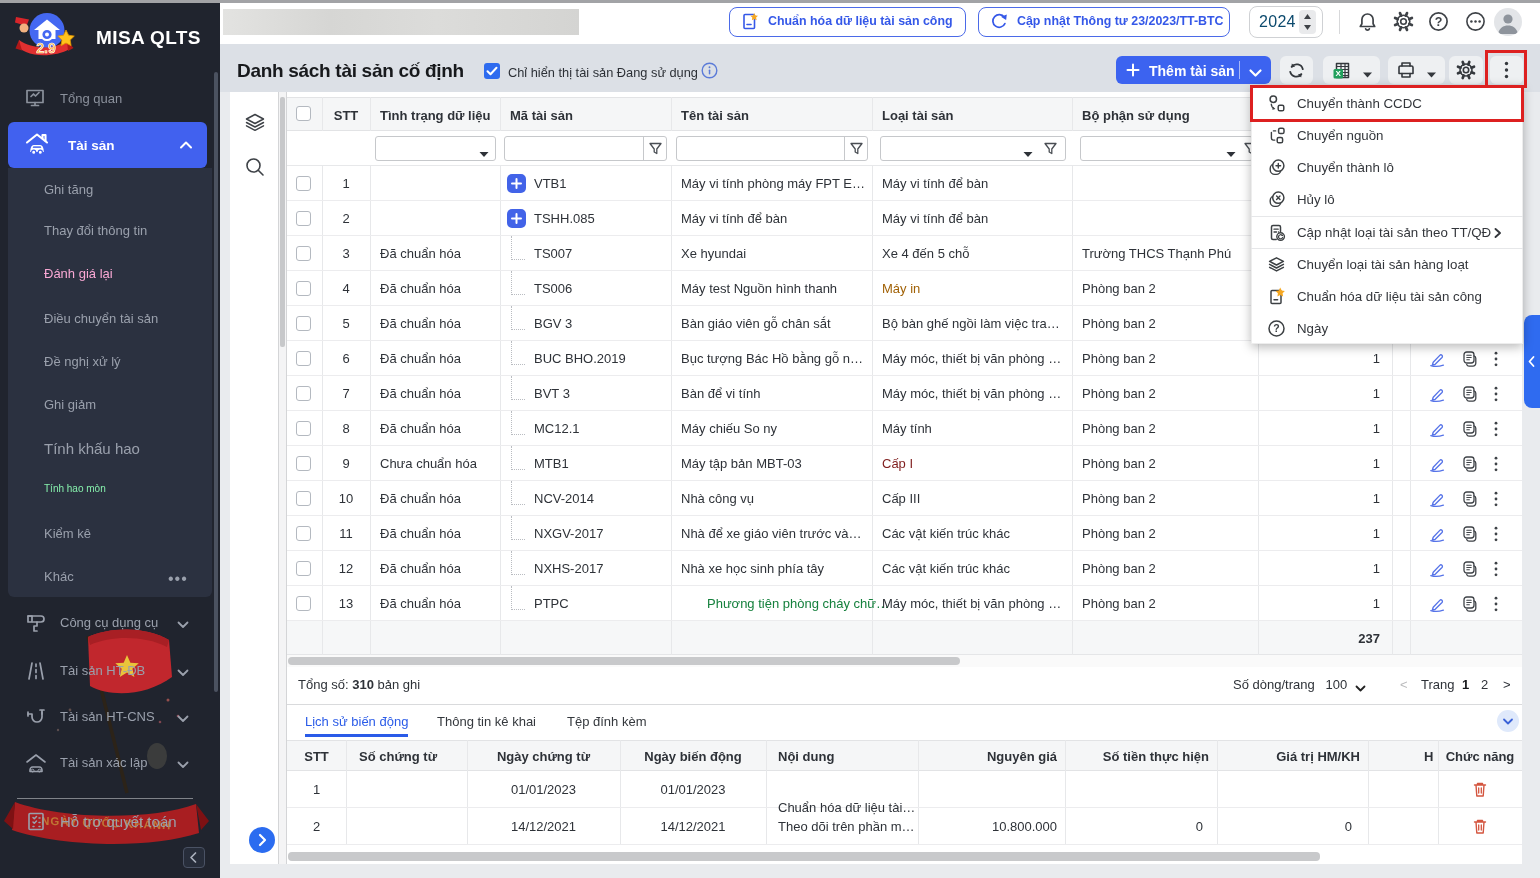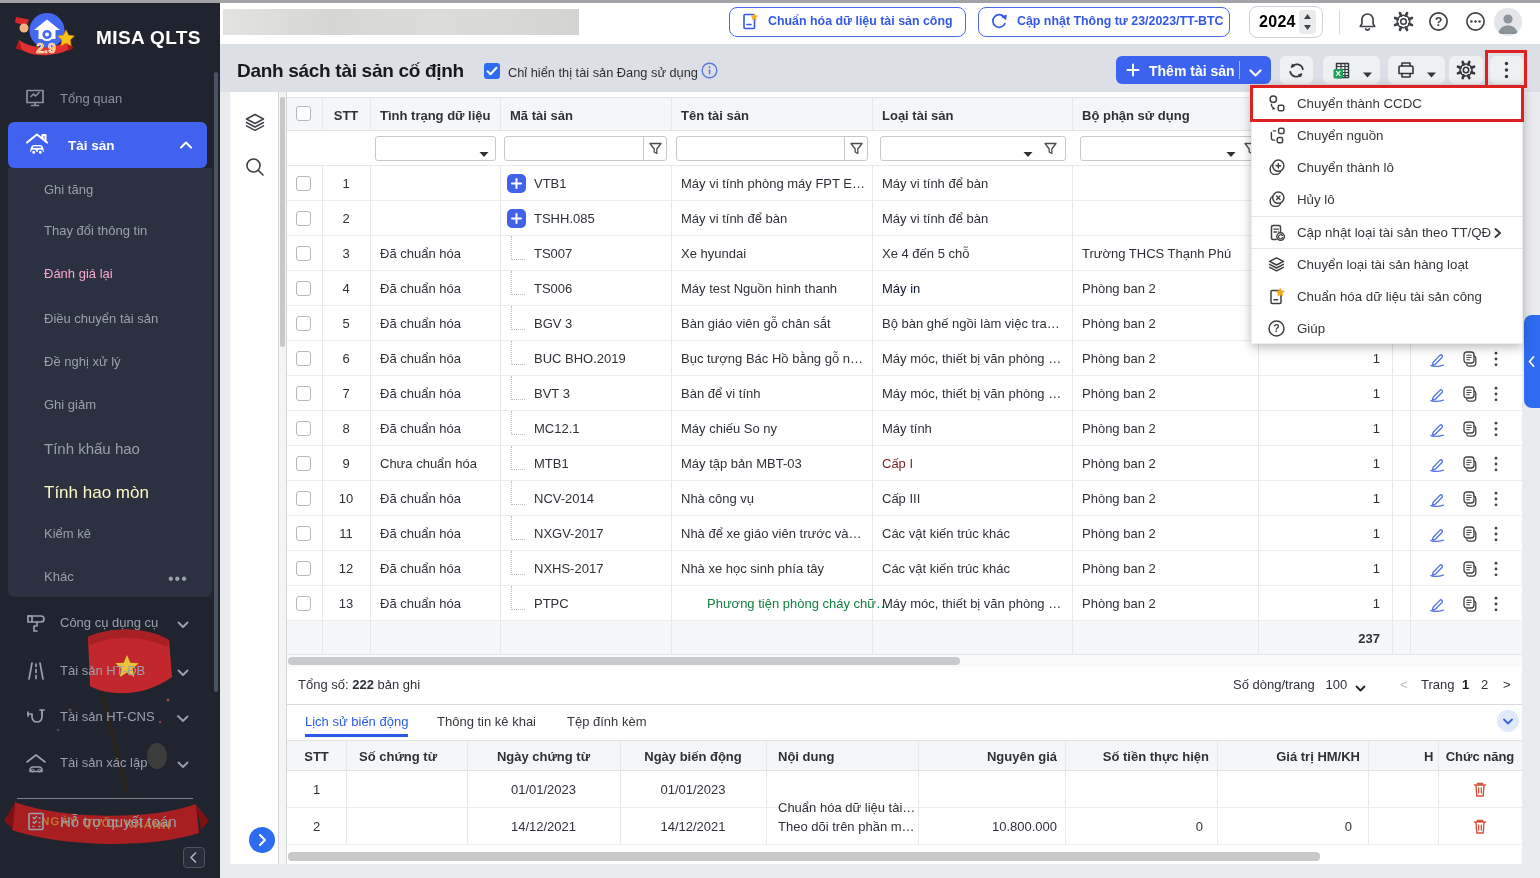--- a/index.html
+++ b/index.html
@@ -45,21 +45,21 @@
         <path d="M3 8.5L8 3.5l5 5" fill="none" stroke="#fff" stroke-width="2" stroke-linecap="round" stroke-linejoin="round"></path>
       </svg></div>
 <div class="a" style="left:8px;top:168px;width:204px;height:429px;background:#2b3140;border-radius:0 0 6px 6px"></div>
 <div class="txt" style="left:44px;top:182px;font-size:13px;color:#9aa0ac">Ghi tăng</div>
 <div class="txt" style="left:44px;top:223px;font-size:13px;color:#9aa0ac">Thay đổi thông tin</div>
 <div class="txt" style="left:44px;top:266px;font-size:13px;color:#f9a8d4">Đánh giá lại</div>
 <div class="txt" style="left:44px;top:311px;font-size:13px;color:#9aa0ac">Điều chuyển tài sản</div>
 <div class="txt" style="left:44px;top:354px;font-size:13px;color:#9aa0ac">Đề nghị xử lý</div>
 <div class="txt" style="left:44px;top:397px;font-size:13px;color:#9aa0ac">Ghi giảm</div>
 <div class="txt" style="left:44px;top:440px;font-size:15px;color:#9aa0ac">Tính khấu hao</div>
-<div class="txt" style="left:44px;top:483px;font-size:17px;color:#fef9c3">Tính hao mòn</div>
+<div class="txt" style="left:44px;top:483px;font-size:10px;color:#86efac">Tính hao mòn</div>
 <div class="txt" style="left:44px;top:526px;font-size:13px;color:#9aa0ac">Kiểm kê</div>
 <div class="txt" style="left:44px;top:569px;font-size:13px;color:#9aa0ac">Khác</div>
 <div class="txt" style="left:168px;top:570px;font-size:16px;color:#9aa0ac;letter-spacing:1px">•••</div>
 <div class="a" style="left:0;top:600px;width:220px;height:260px"><svg width="220" height="260" viewBox="0 0 220 260" style="">
         <line x1="88" y1="36" x2="127" y2="193" stroke="#2c2318" stroke-width="3.5"></line>
         <path d="M88 37 C110 27,145 26,169 40 L172 77 C148 95,112 98,90 86 Z" fill="#c1272d"></path>
         <path d="M88 37 C110 27,145 26,169 40 l-2 7 C143 35,111 36,90 45 Z" fill="#a81f24"></path>
         <path d="M127 55l3.4 7.7 8.4.6-6.4 5.5 2 8.2-7.4-4.4-7.2 4.4 1.9-8.2-6.4-5.5 8.4-.6z" fill="#e9c43b"></path>
         <ellipse cx="157" cy="156" rx="10" ry="13" fill="#d8c890" opacity=".15"></ellipse>
         <circle cx="168" cy="100" r="1.5" fill="#b35a55" opacity=".8"></circle>
@@ -127,21 +127,21 @@
       <path d="M14.2 2l1.2 2.4 2.6.4-1.9 1.8.5 2.6-2.4-1.2-2.3 1.2.4-2.6-1.9-1.8 2.7-.4z" fill="#f6a822"></path>
     </svg></div>
 <div class="txt" style="left:768px;top:14px;font-size:12.4px;font-weight:bold;color:#3558e8">Chuẩn hóa dữ liệu tài sản công</div>
 <div class="a" style="left:978px;top:7px;width:252px;height:30px;border:1.5px solid #4b6ae8;border-radius:8px;background:#fff"></div>
 <div class="a" style="left:989px;top:11px;width:20px;height:20px"><svg width="20" height="20" viewBox="0 0 20 20" style="">
       <path d="M15.9 12.6a6.3 6.3 0 1 1-.6-6.3" fill="none" stroke="#3558e8" stroke-width="1.7" stroke-linecap="round" stroke-linejoin="round"></path>
       <path d="M12 5.8l5.8-2.4-.7 5.6z" fill="#3558e8"></path>
     </svg></div>
 <div class="txt" style="left:1017px;top:14px;font-size:12.4px;font-weight:bold;color:#3558e8">Cập nhật Thông tư 23/2023/TT-BTC</div>
 <div class="a" style="left:1249px;top:6px;width:74px;height:32px;border:1px solid #cfd1d4;border-radius:8px;background:#fff"></div>
-<div class="txt" style="left:1259px;top:13px;font-size:16px;font-weight:bold;color:#000000;letter-spacing:.3px">2024</div>
+<div class="txt" style="left:1259px;top:13px;font-size:16px;font-weight:normal;color:#0c4a6e;letter-spacing:.3px">2024</div>
 <div class="a" style="left:1299px;top:10px;width:17px;height:24px;background:#e9eaec;border-radius:4px"><svg width="17" height="24" viewBox="0 0 17 24" style="">
       <path d="M8.5 4l3.5 5h-7z" fill="#3e4247"></path>
       <path d="M8.5 20l-3.5-5h7z" fill="#3e4247"></path>
     </svg></div>
 <div class="a" style="left:1339px;top:10px;width:1px;height:24px;background:#d7d8da"></div>
 <div class="a" style="left:1357px;top:11px"><svg width="21" height="22" viewBox="0 0 21 22" style="">
       <path d="M10.5 3a5.6 5.6 0 0 0-5.6 5.6v4.2L3.3 15.5h14.4l-1.6-2.7V8.6A5.6 5.6 0 0 0 10.5 3z" fill="none" stroke="#3e4247" stroke-width="1.7" stroke-linecap="round" stroke-linejoin="round"></path>
       <path d="M8.6 17.8a2 2 0 0 0 3.8 0" fill="none" stroke="#3e4247" stroke-width="1.7" stroke-linecap="round" stroke-linejoin="round"></path>
     </svg></div>
 <div class="a" style="left:1393px;top:11px"><svg width="21" height="21" viewBox="0 0 21 21" style="">
@@ -364,21 +364,21 @@
       <circle cx="2" cy="8" r="1.4" fill="#3e4247"></circle>
       <circle cx="2" cy="13.8" r="1.4" fill="#3e4247"></circle>
     </svg></div>
 <div class="a" style="left:287px;top:271px;width:1235px;height:35px;border-bottom:1px solid #ececee"></div>
 <div class="cbx" style="left:296px;top:281px"></div>
 <div class="txt" style="left:326px;top:281px;width:40px;text-align:center;color:#2e3238">4</div>
 <div class="txt" style="left:380px;top:281px;color:#2e3238">Đã chuẩn hóa</div>
 <div class="a" style="left:511px;top:271px;width:14px;height:24px;border-left:1.5px dotted #b9bcc1;border-bottom:1.5px dotted #b9bcc1"></div>
 <div class="txt" style="left:534px;top:281px;color:#2e3238">TS006</div>
 <div class="txt ell" style="left:681px;top:281px;max-width:184px;color:#2e3238">Máy test Nguồn hình thanh</div>
-<div class="txt ell" style="left:882px;top:281px;max-width:184px;color:#0f172a">Máy in</div>
+<div class="txt ell" style="left:882px;top:281px;max-width:184px;color:#a16207">Máy in</div>
 <div class="txt" style="left:1082px;top:281px;color:#2e3238">Phòng ban 2</div>
 <div class="txt" style="left:1280px;top:281px;width:100px;text-align:right;color:#2e3238">1</div>
 <div class="a" style="left:1428px;top:280px"><svg width="18" height="18" viewBox="0 0 18 18" style="">
       <path d="M5.2 12.2L11.8 5.4a1.5 1.5 0 0 1 2.2 2.1L7.2 14.3l-2.8.7z" fill="none" stroke="#5673e8" stroke-width="1.35" stroke-linecap="round" stroke-linejoin="round"></path>
       <path d="M2.8 15.6c3.2 1 8.6.9 12.6-.4" fill="none" stroke="#5673e8" stroke-width="1.35" stroke-linecap="round" stroke-linejoin="round"></path>
     </svg></div>
 <div class="a" style="left:1460px;top:280px"><svg width="18" height="18" viewBox="0 0 18 18" style="">
       <path d="M13.8 5.8a2.5 2.5 0 0 1 2 2.4v5.1a2.8 2.8 0 0 1-2.8 2.8H9a2.5 2.5 0 0 1-2.3-1.6" fill="none" stroke="#3e4247" stroke-width="1.3" stroke-linecap="round" stroke-linejoin="round"></path>
       <path d="M6.8 2h4.4A2.8 2.8 0 0 1 14 4.8v5.4a2.8 2.8 0 0 1-2.8 2.8H6.8A2.8 2.8 0 0 1 4 10.2V4.8A2.8 2.8 0 0 1 6.8 2z" fill="none" stroke="#3e4247" stroke-width="1.3" stroke-linecap="round" stroke-linejoin="round"></path>
       <path d="M6.8 5.2h4.4M6.8 7.5h4.4M6.8 9.8h2.6" fill="none" stroke="#3e4247" stroke-width="1.1" stroke-linecap="round" stroke-linejoin="round"></path>
@@ -611,21 +611,21 @@
 <div class="a" style="left:671px;top:621px;width:1px;height:34px;background:#e7e8ea"></div>
 <div class="a" style="left:872px;top:621px;width:1px;height:34px;background:#e7e8ea"></div>
 <div class="a" style="left:1072px;top:621px;width:1px;height:34px;background:#e7e8ea"></div>
 <div class="a" style="left:1258px;top:621px;width:1px;height:34px;background:#e7e8ea"></div>
 <div class="a" style="left:1392px;top:621px;width:1px;height:34px;background:#e7e8ea"></div>
 <div class="a" style="left:1410px;top:621px;width:1px;height:34px;background:#e7e8ea"></div>
 <div class="txt" style="left:1280px;top:631px;width:100px;text-align:right;font-weight:bold;color:#2e3238">237</div>
 <div class="a" style="left:287px;top:655px;width:1235px;height:12px;background:#fafafa"></div>
 <div class="a" style="left:288px;top:657px;width:672px;height:8px;background:#c8c9cb;border-radius:4px"></div>
 <div class="a" style="left:287px;top:667px;width:1235px;height:38px;background:#fff;border-bottom:1px solid #d9dadc"></div>
-<div class="txt" style="left:298px;top:677px;color:#2e3238">Tổng số: <b>222</b> bản ghi</div>
+<div class="txt" style="left:298px;top:677px;color:#2e3238">Tổng số: <b>310</b> bản ghi</div>
 <div class="txt" style="left:1233px;top:677px;color:#2e3238">Số dòng/trang&nbsp;&nbsp; 100</div>
 <div class="a" style="left:1355px;top:681px"><svg width="11" height="8" viewBox="0 0 11 8" style="">
       <path d="M1.5 1.5L5.5 5.5l4-4" fill="none" stroke="#222" stroke-width="1.8" stroke-linecap="round" stroke-linejoin="round"></path>
     </svg></div>
 <div class="txt" style="left:1400px;top:677px;color:#babbbd">&lt;</div>
 <div class="txt" style="left:1421px;top:677px;color:#2e3238">Trang</div>
 <div class="txt" style="left:1462px;top:677px;font-weight:bold;color:#17191c">1</div>
 <div class="txt" style="left:1481px;top:677px;color:#2e3238">2</div>
 <div class="txt" style="left:1503px;top:677px;color:#2e3238">&gt;</div>
 <div class="a" style="left:287px;top:705px;width:1235px;height:159px;background:#fff"></div>
@@ -729,19 +729,19 @@
 <div class="a" style="left:1267px;top:287px;width:19px;height:19px"><svg width="19" height="19" viewBox="0 0 19 19" style="">
       <path d="M5 3.5h8a1 1 0 0 1 1 1V15.5a1 1 0 0 1-1 1H5a1 1 0 0 1-1-1V4.5a1 1 0 0 1 1-1z" fill="none" stroke="#3c4043" stroke-width="1.5" stroke-linecap="round" stroke-linejoin="round"></path>
       <path d="M7 12.8h3.6" fill="none" stroke="#3c4043" stroke-width="1.5" stroke-linecap="round" stroke-linejoin="round"></path>
       <path d="M13.2.6l1.5 3 3.2.5-2.3 2.2.5 3.2-2.9-1.5-2.8 1.5.5-3.2-2.3-2.2 3.2-.5z" fill="#f6a822"></path>
     </svg></div>
 <div class="txt" style="left:1297px;top:289px;font-size:13.3px;color:#33363b">Chuẩn hóa dữ liệu tài sản công</div>
 <div class="a" style="left:1267px;top:319px;width:19px;height:19px"><svg width="19" height="19" viewBox="0 0 19 19" style="">
       <circle cx="9.5" cy="9.5" r="7.5" fill="none" stroke="#3c4043" stroke-width="1.5"></circle>
       <text x="9.5" y="13.4" font-size="10.5" font-weight="bold" fill="#3c4043" text-anchor="middle" font-family="Liberation Sans">?</text>
     </svg></div>
-<div class="txt" style="left:1297px;top:321px;font-size:13.3px;color:#33363b">Giúp</div>
+<div class="txt" style="left:1297px;top:321px;font-size:13.3px;color:#33363b">Ngày</div>
 <div class="a" style="left:1492px;top:227px"><svg width="12" height="12" viewBox="0 0 12 12" style="">
       <path d="M3.5 2l4.5 4-4.5 4" fill="none" stroke="#33363b" stroke-width="1.9" stroke-linecap="round" stroke-linejoin="round"></path>
     </svg></div>
 <div class="a" style="left:1251px;top:216px;width:272px;height:1px;background:#e6e7e9"></div>
 <div class="a" style="left:1251px;top:248px;width:272px;height:1px;background:#e6e7e9"></div>
 <div class="a" style="left:1485px;top:50px;width:42px;height:38px;border:3px solid #dd2020"></div>
 <div class="a" style="left:1250px;top:85px;width:274px;height:37px;border:3px solid #dd2020"></div>
 </body></html>

